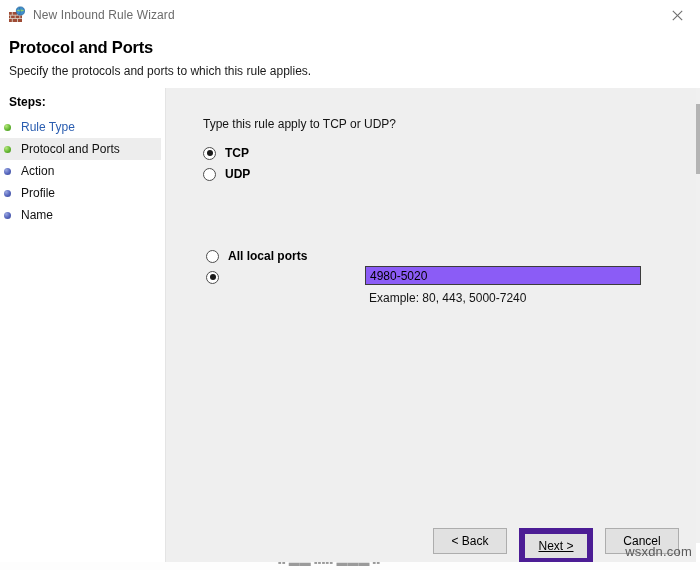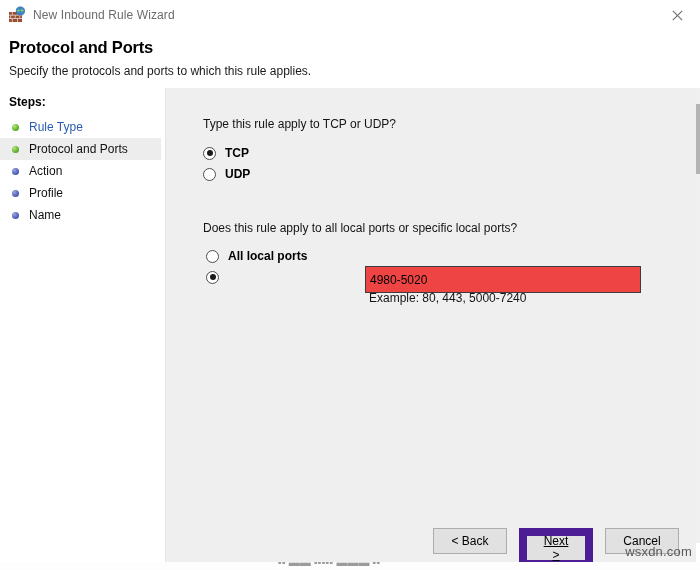--- a/index.html
+++ b/index.html
@@ -111,21 +111,21 @@
     position: absolute;
     left: 0;
     top: 28px;
     width: 161px;
   }
   .step {
     position: relative;
     height: 22px;
     display: flex;
     align-items: center;
-    padding-left: 12px;
+    padding-left: 4px;
     box-sizing: border-box;
   }
   .step.current {
     background: #ededed;
   }
   .step-bullet {
     width: 7px;
     height: 7px;
     border-radius: 50%;
     margin-right: 10px;
@@ -204,22 +204,22 @@
     font-weight: bold;
     color: #000000;
     white-space: nowrap;
   }
 
   .port-input {
     position: absolute;
     left: 199px;
     top: 178px;
     width: 276px;
-    height: 27px;
-    background: #ef4444;
+    height: 19px;
+    background: #8b5cf6;
     border: 1px solid #3c3c3c;
     box-sizing: border-box;
     font-family: "Liberation Sans", sans-serif;
     font-size: 12px;
     color: #000000;
     padding: 0 0 0 4px;
     line-height: 17px;
     outline: none;
   }
   .example-text {
@@ -241,21 +241,21 @@
     box-sizing: border-box;
     font-family: "Liberation Sans", sans-serif;
     font-size: 12px;
     color: #000000;
     display: flex;
     align-items: center;
     justify-content: center;
     padding: 12px;
   }
   #btn-back   { left: 267px; top: 440px; }
-  #btn-next   { left: 353px; top: 440px; border: 8px solid #4c1d95; text-decoration: underline; }
+  #btn-next   { left: 353px; top: 440px; border: 6px solid #4c1d95; text-decoration: underline; }
   #btn-cancel { left: 439px; top: 440px; }
 
   
   .bg-scroll {
     position: absolute;
     right: 0;
     top: 88px;
     width: 4px;
     height: 455px;
     background: #f0f0f0;
@@ -376,21 +376,20 @@
     <div class="radio-row" id="r-tcp">
       <span class="radio checked"></span>
       <span class="radio-label">TCP</span>
     </div>
 
     <div class="radio-row" id="r-udp">
       <span class="radio"></span>
       <span class="radio-label">UDP</span>
     </div>
 
-    <div class="q-text" id="q2">Does this rule apply to all local ports or specific local ports?</div>
 
     <div class="radio-row" id="r-all">
       <span class="radio"></span>
       <span class="radio-label">All local ports</span>
     </div>
 
     <div class="radio-row" id="r-spec">
       <span class="radio checked"></span>
     </div>
 

